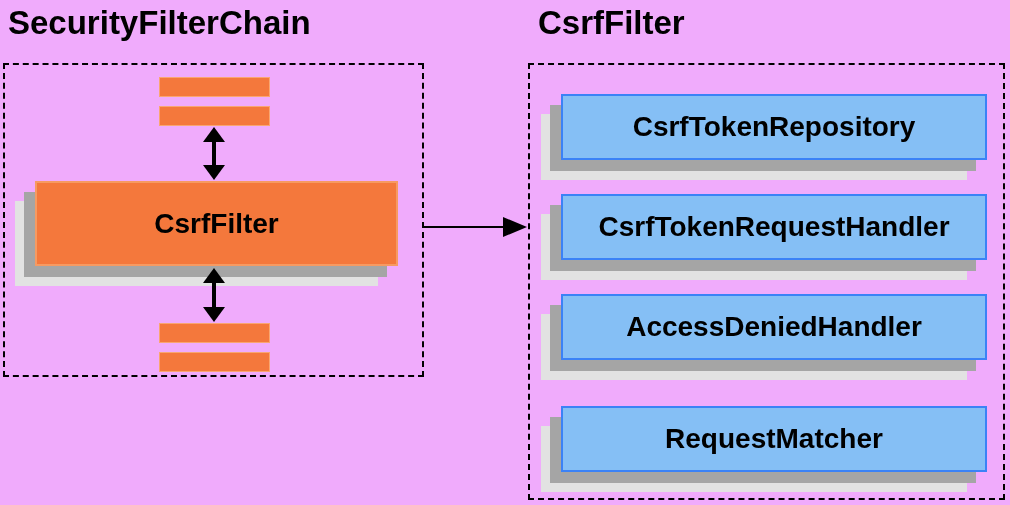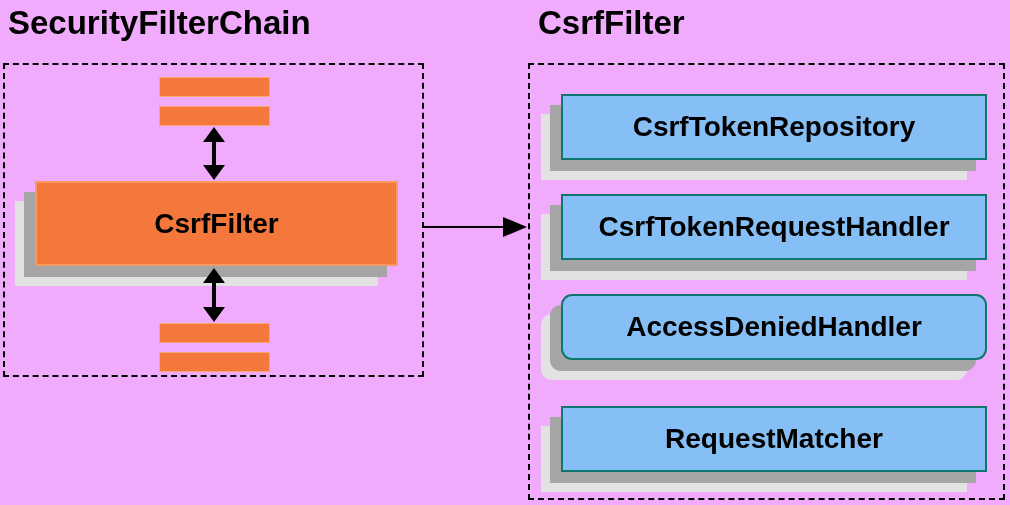--- a/index.html
+++ b/index.html
@@ -69,30 +69,30 @@
     font-weight: bold;
     color: #000000;
   }
 
   .component-box {
     position: absolute;
     left: 561px;
     width: 426px;
     height: 66px;
     background: #85BFF5;
-    border: 2px solid #0f766e;
+    border: 2px solid #3b82f6;
     box-sizing: border-box;
     box-shadow: -11px 11px 0 #A5A5A5, -20px 20px 0 #E2E2E2;
     display: flex;
     align-items: center;
     justify-content: center;
   }
   .comp-1 { top: 94px; }
   .comp-2 { top: 194px; }
-  .comp-3 { top: 294px; border-radius: 11px; }
+  .comp-3 { top: 294px; }
   .comp-4 { top: 394px; margin-top: 12px; }
   .component-box .box-label {
     font-size: 28px;
     font-weight: bold;
     color: #000000;
   }
 
   
   .v-arrow {
     position: absolute;

